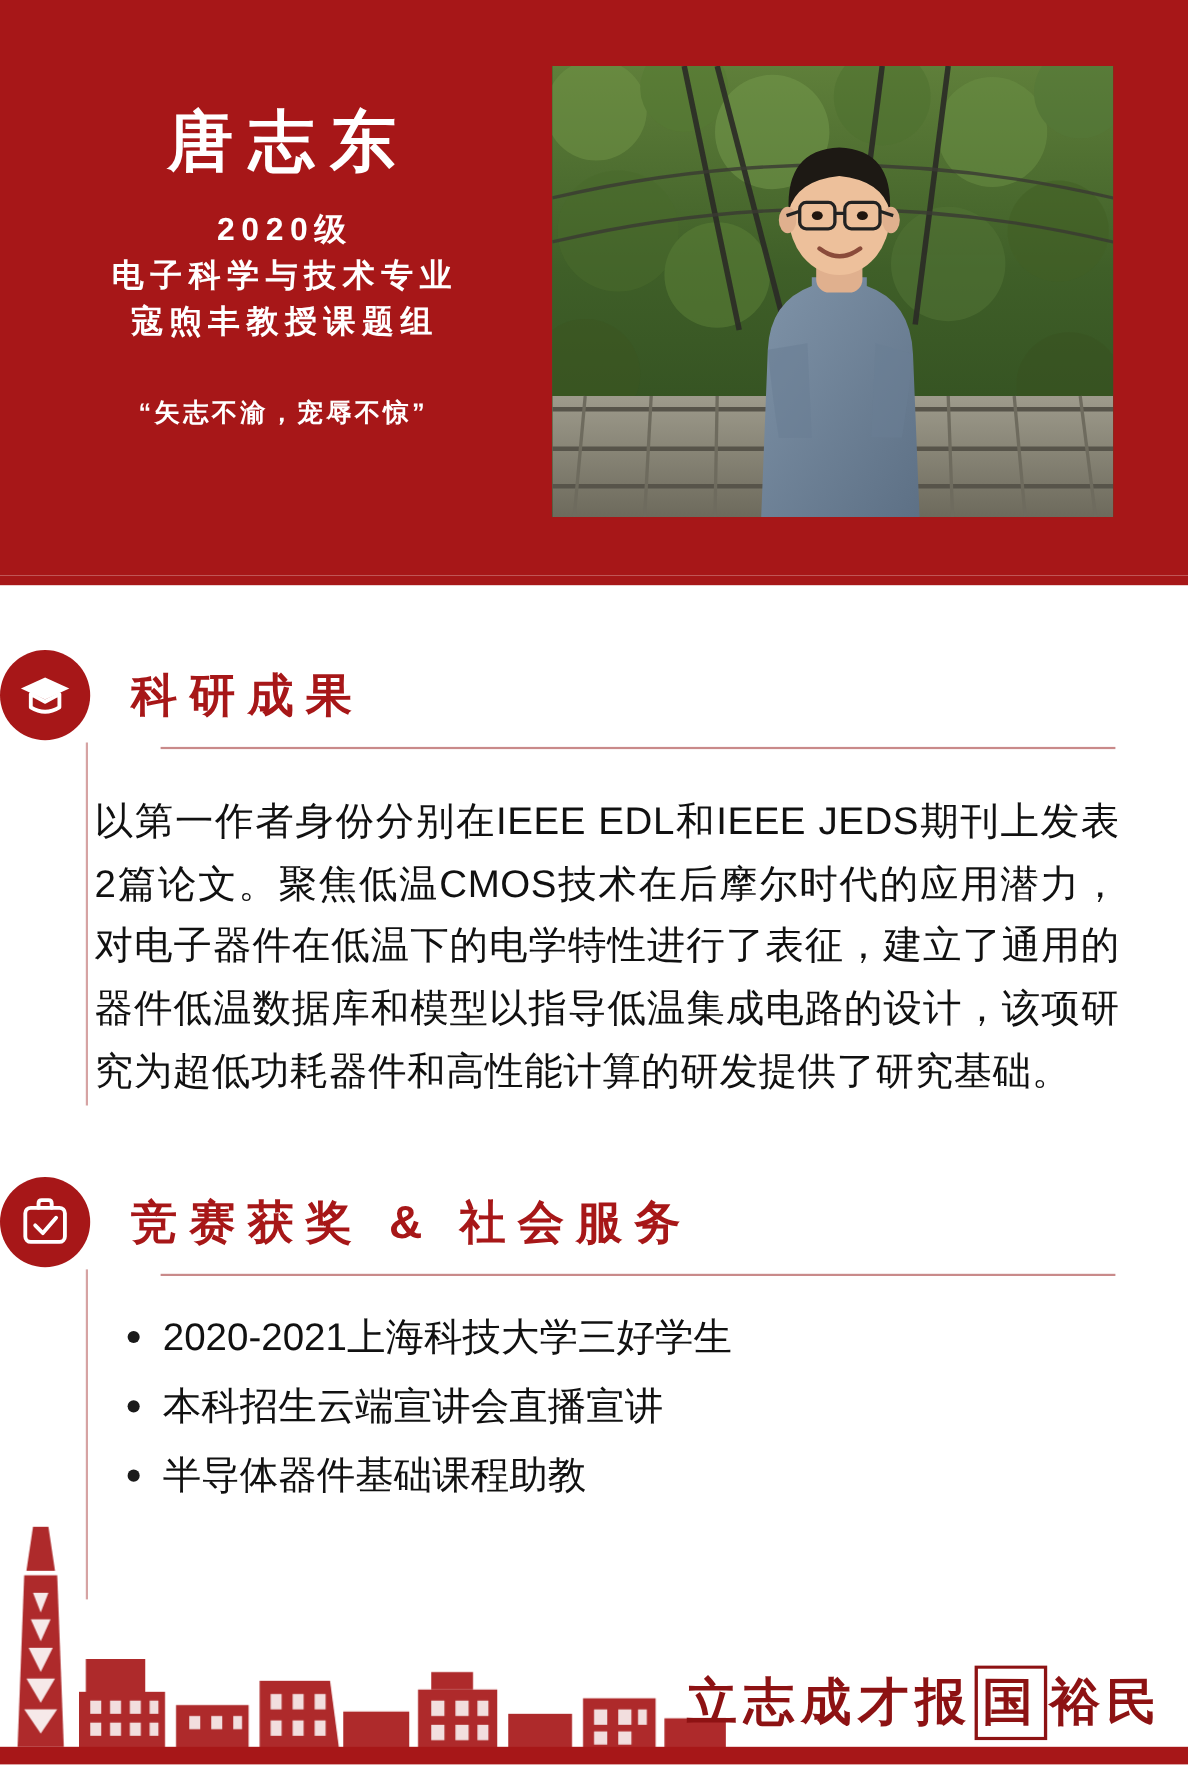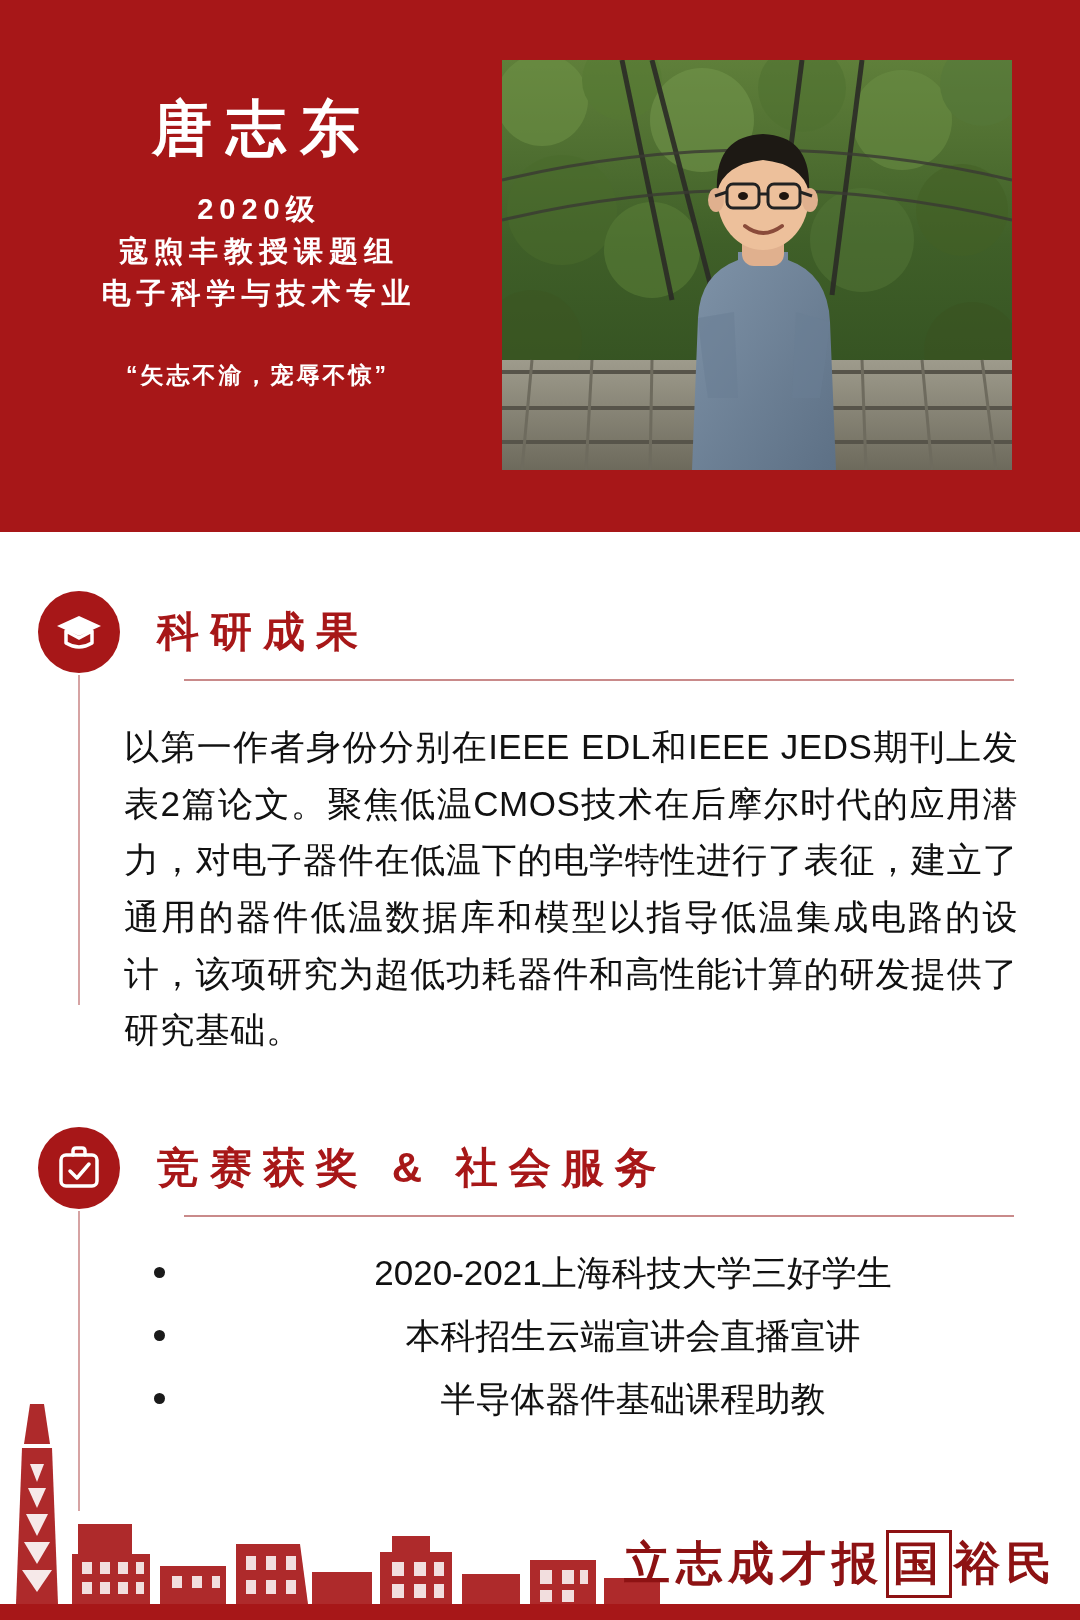--- a/index.html
+++ b/index.html
@@ -82,21 +82,20 @@
 
   
   .content {
     position:relative;
     width:1080px;
     padding:0 0 0 0;
   }
 
   .section {
     position:relative;
-    padding-left:38px;
   }
   .sec-head {
     position:relative;
     display:flex;
     align-items:center;
     height:86px;
   }
   .badge {
     width:82px;
     height:82px;
@@ -146,38 +145,37 @@
     margin:34px 0 0 110px;
     list-style:none;
   }
   .bullets li {
     position:relative;
     font-size:35px;
     line-height:1.62;
     color:#111111;
     padding-left:38px;
     margin-bottom:6px;
-    text-align:center;
   }
   .bullets li:before {
     content:"";
     position:absolute;
     left:6px;
     top:22px;
     width:11px;
     height:11px;
     background:#1a1a1a;
     border-radius:50%;
   }
 
   
   .footer {
     position:absolute;
     left:0;
-    bottom:0;
+    bottom:16px;
     width:1080px;
     height:220px;
   }
   .footer-band {
     position:absolute;
     left:0;
     bottom:0;
     width:1080px;
     height:16px;
     background:#a71718;
@@ -203,22 +201,22 @@
 </style>
 </head>
 <body>
 
 <div class="header">
   <div class="header-inner">
 
     <div class="name-block">
       <div class="student-name">唐志东</div>
       <div class="meta-line">2020级</div>
+      <div class="meta-line">电子科学与技术专业</div>
       <div class="meta-line">寇煦丰教授课题组</div>
-      <div class="meta-line">电子科学与技术专业</div>
       <div class="motto">“矢志不渝，宠辱不惊”</div>
     </div>
 
     <div class="photo">
       <svg width="510" height="410" viewBox="0 0 510 410">
         <defs>
           <linearGradient id="fol" x1="0" y1="0" x2="0" y2="1">
             <stop offset="0%" stop-color="#5f7f3a"></stop>
             <stop offset="45%" stop-color="#3f5f28"></stop>
             <stop offset="100%" stop-color="#2e4a1e"></stop>

